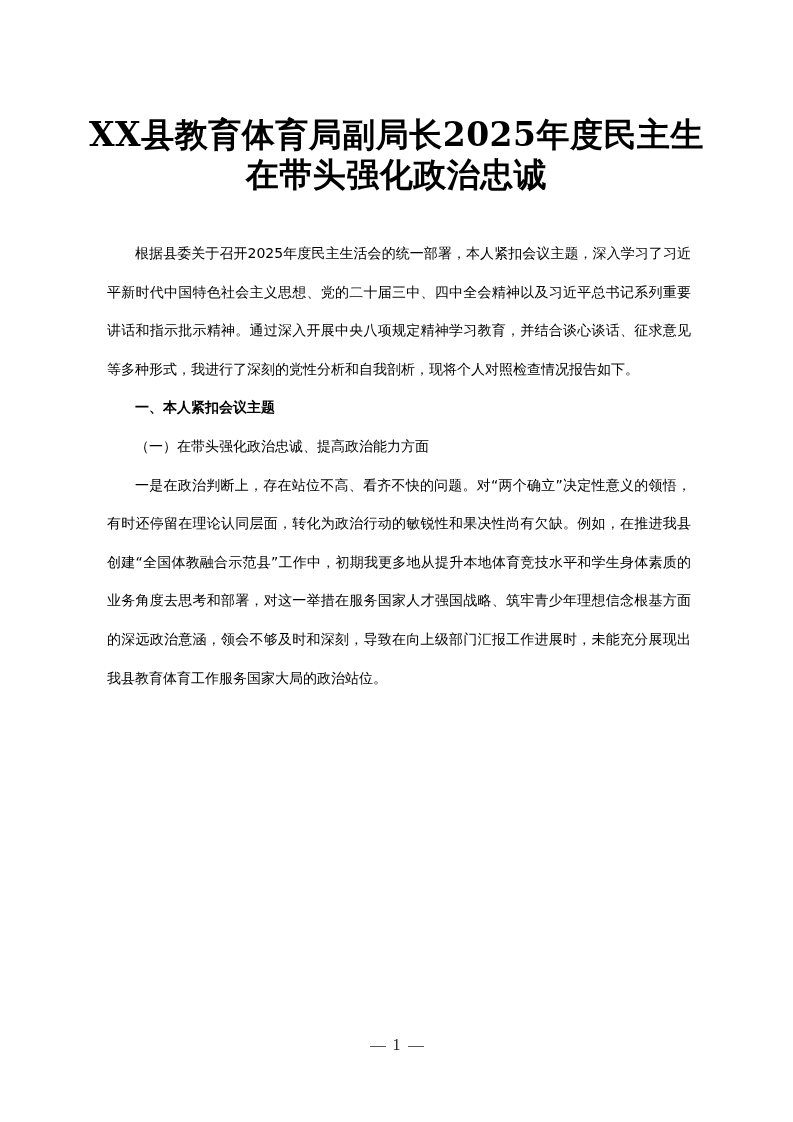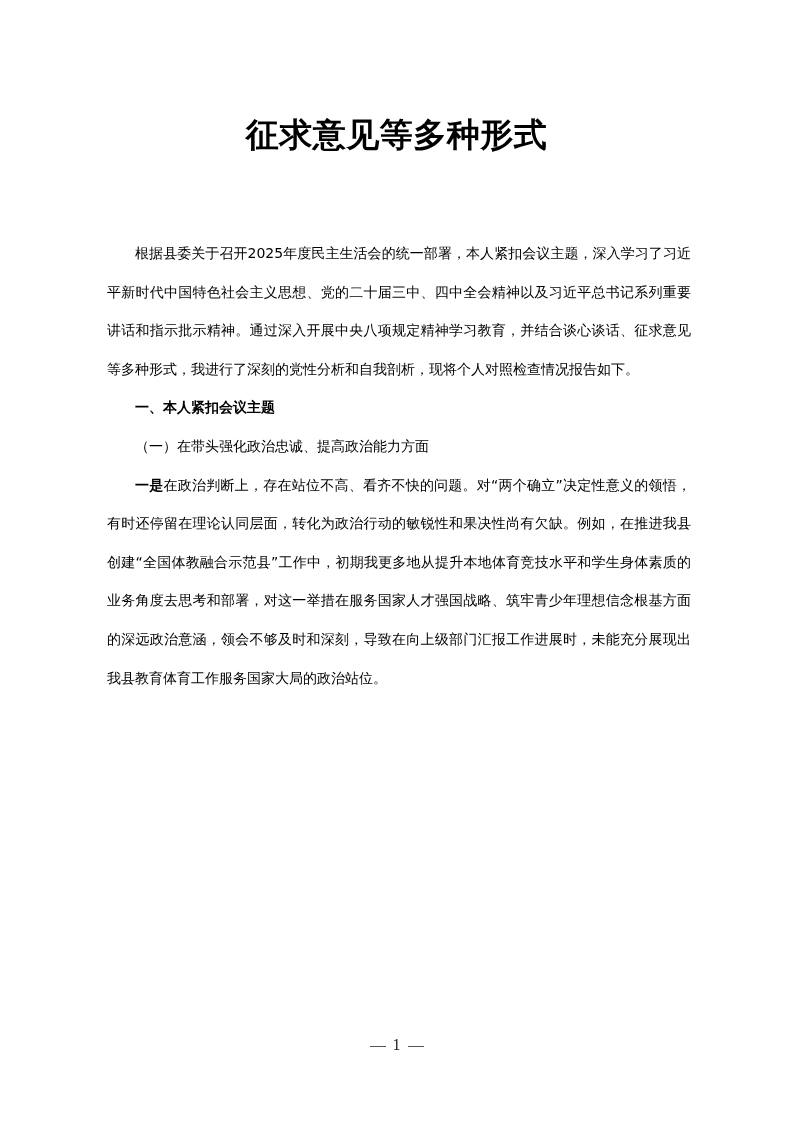--- a/index.html
+++ b/index.html
@@ -7,31 +7,32 @@
   .page { position: absolute; left: 0; top: 0; width: 793px; height: 1122px; background: #fff; }
   .title { position: absolute; left: 80px; width: 633px; text-align: center;
     font-family: "DejaVu Serif", "Liberation Serif", serif; font-weight: bold;
     font-size: 33px; line-height: 40px; top: 115px; letter-spacing: 0.5px; }
   .body { position: absolute; left: 107px; top: 234px; width: 584px;
     font-family: "DejaVu Sans", "Liberation Sans", sans-serif;
     font-size: 14px; line-height: 38.6px; text-align: justify; text-justify: inter-character; }
   .body p { margin: 0; text-indent: 2em; }
   .h1 { font-weight: bold; }
   .h2 { font-family: "DejaVu Serif", "Liberation Serif", serif; }
-  .lead { font-weight: bold; }
+  .lead { font-weight: normal; }
   .footer { position: absolute; left: 0; width: 793px; top: 1036px; text-align: center;
     font-family: "Liberation Serif", "DejaVu Serif", serif; font-size: 16px; color: #222; }
   .dash { display: inline-block; width: 16px; height: 1px; background: #555; vertical-align: middle; margin: 0 7px; }
 </style>
 </head>
 <body>
 
 <div class="page">
   <div class="title">
-    <div>征求意见等多种形式</div>
+    <div>XX县教育体育局副局长2025年度民主生</div>
+    <div>在带头强化政治忠诚</div>
   </div>
 
   <div class="body">
     <p>根据县委关于召开2025年度民主生活会的统一部署，本人紧扣会议主题，深入学习了习近平新时代中国特色社会主义思想、党的二十届三中、四中全会精神以及习近平总书记系列重要讲话和指示批示精神。通过深入开展中央八项规定精神学习教育，并结合谈心谈话、征求意见等多种形式，我进行了深刻的党性分析和自我剖析，现将个人对照检查情况报告如下。</p>
     <p class="h1">一、本人紧扣会议主题</p>
     <p class="h2">（一）在带头强化政治忠诚、提高政治能力方面</p>
     <p><span class="lead">一是</span><span>在政治判断上，存在站位不高、看齐不快的问题。对“两个确立”决定性意义的领悟，有时还停留在理论认同层面，转化为政治行动的敏锐性和果决性尚有欠缺。例如，在推进我县创建“全国体教融合示范县”工作中，初期我更多地从提升本地体育竞技水平和学生身体素质的业务角度去思考和部署，对这一举措在服务国家人才强国战略、筑牢青少年理想信念根基方面的深远政治意涵，领会不够及时和深刻，导致在向上级部门汇报工作进展时，未能充分展现出我县教育体育工作服务国家大局的政治站位。</span></p>
   </div>
 
   <div class="footer">

